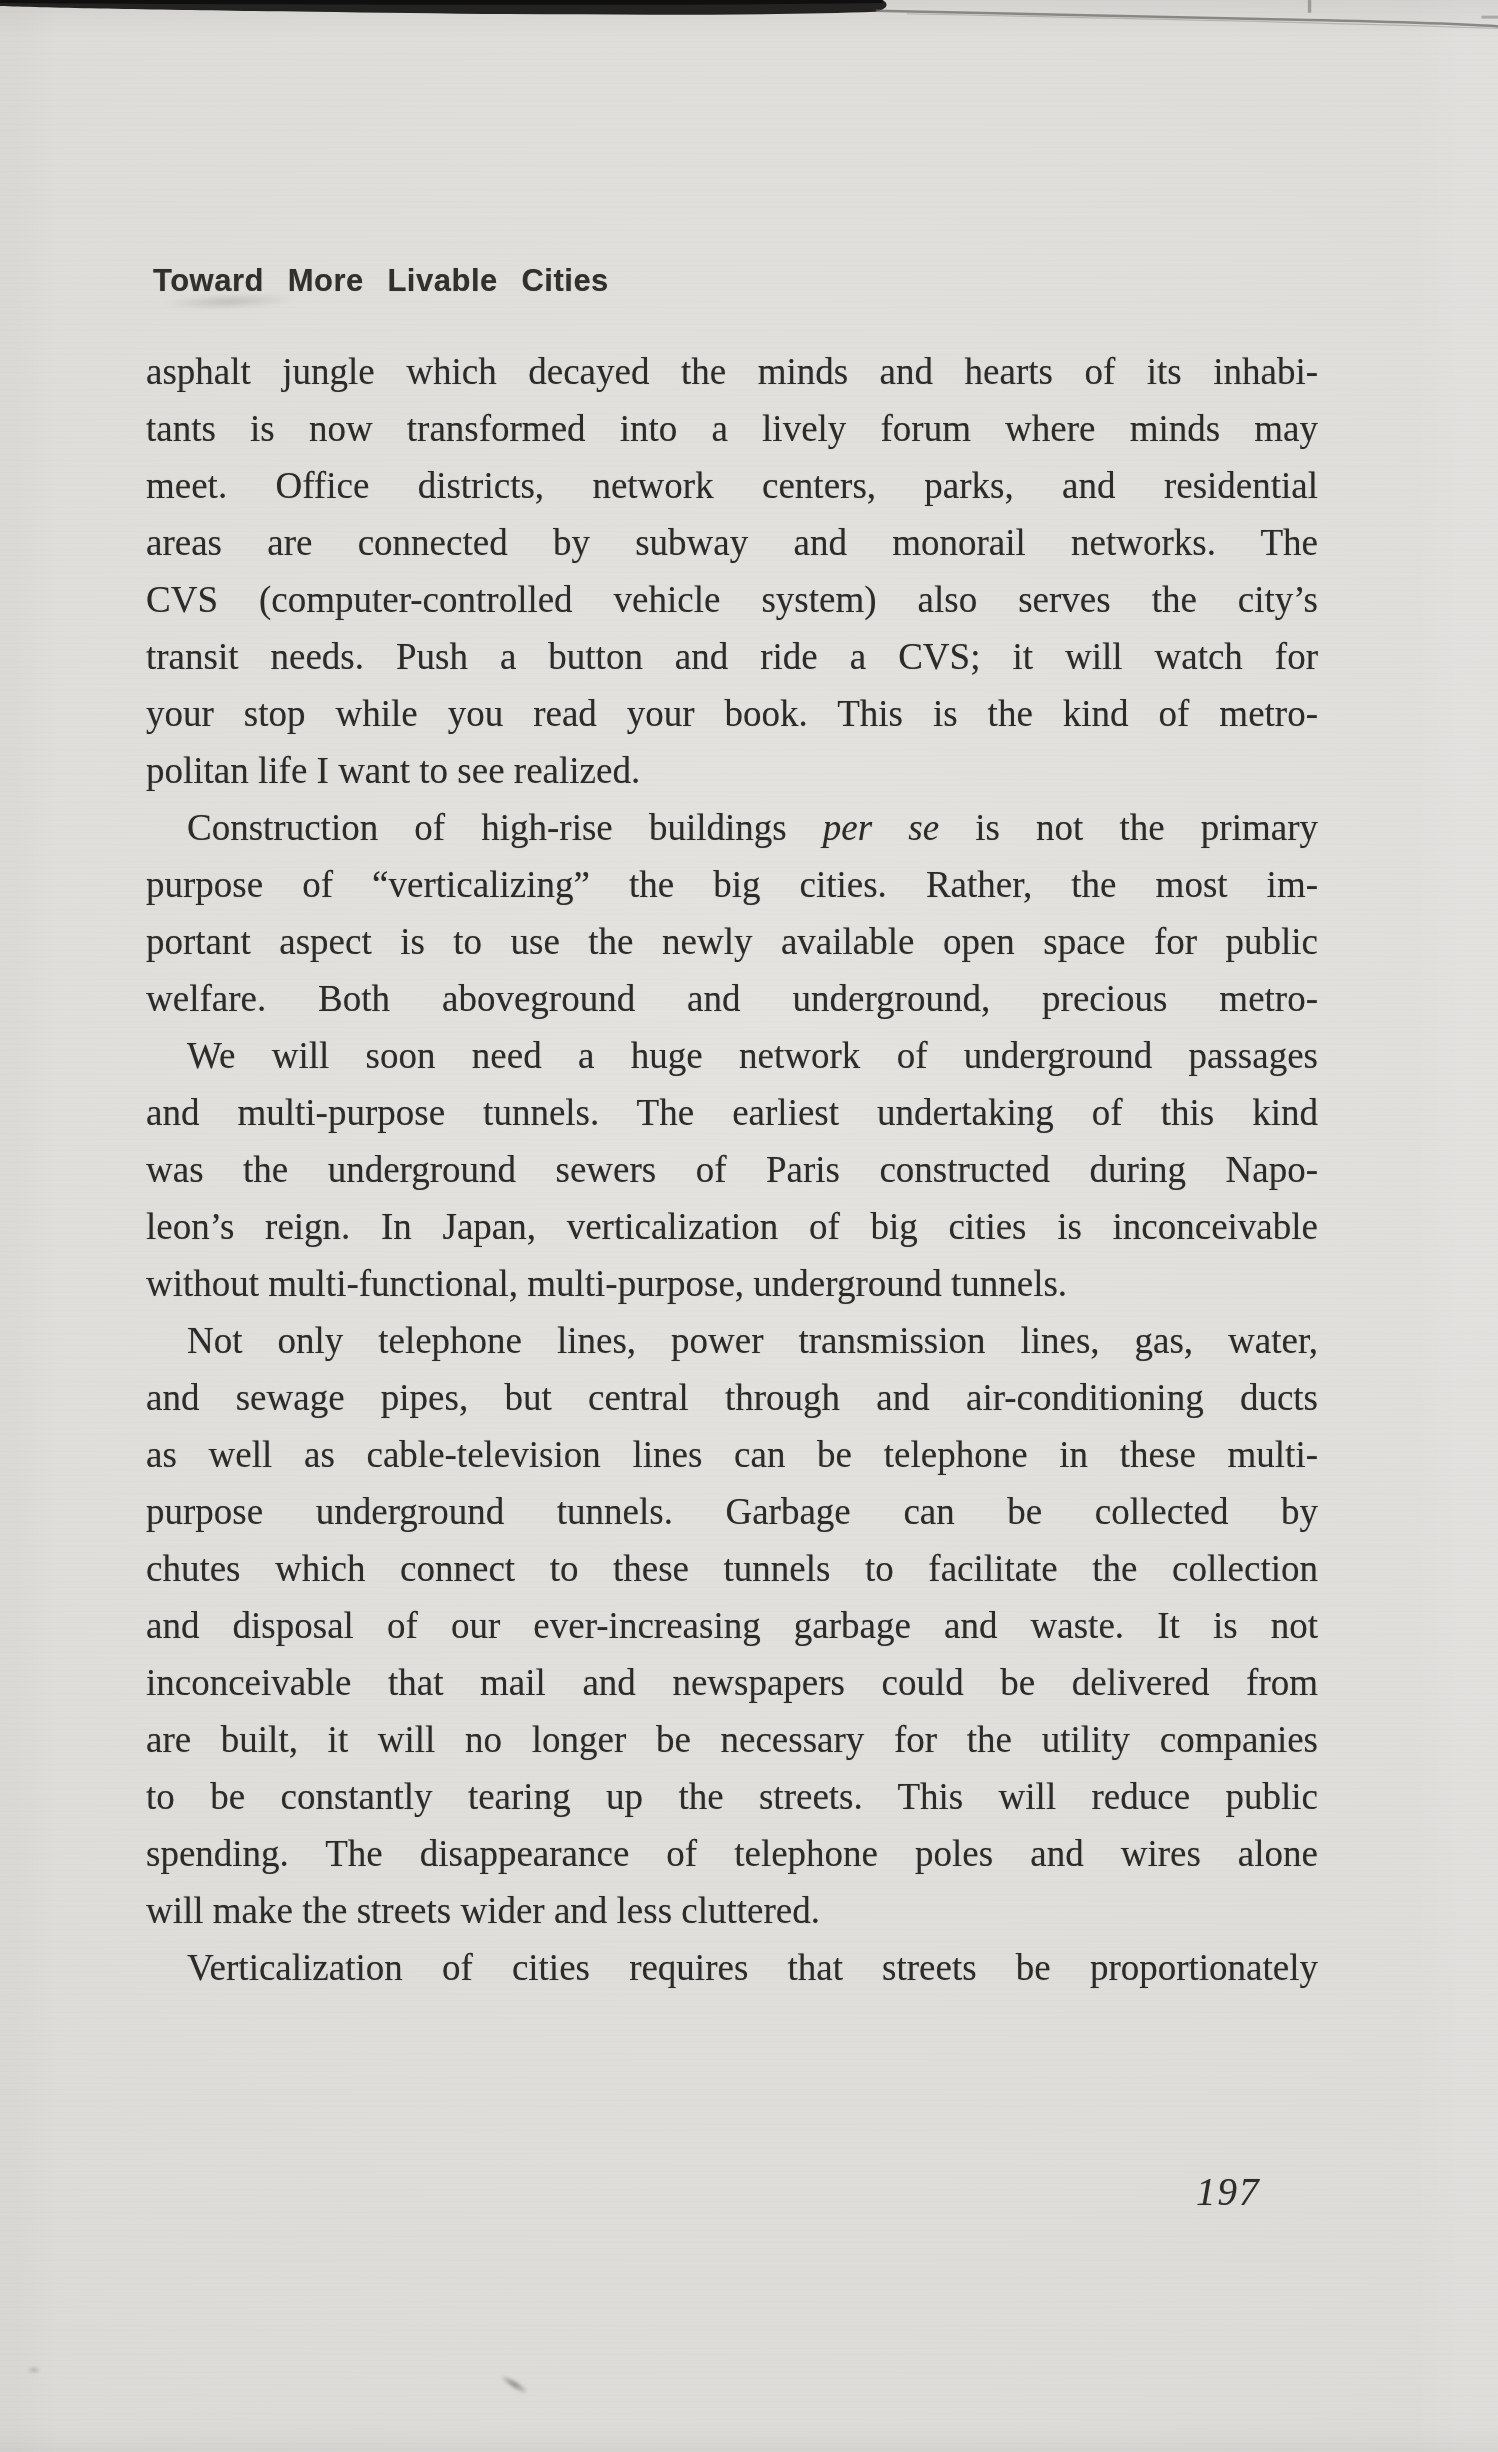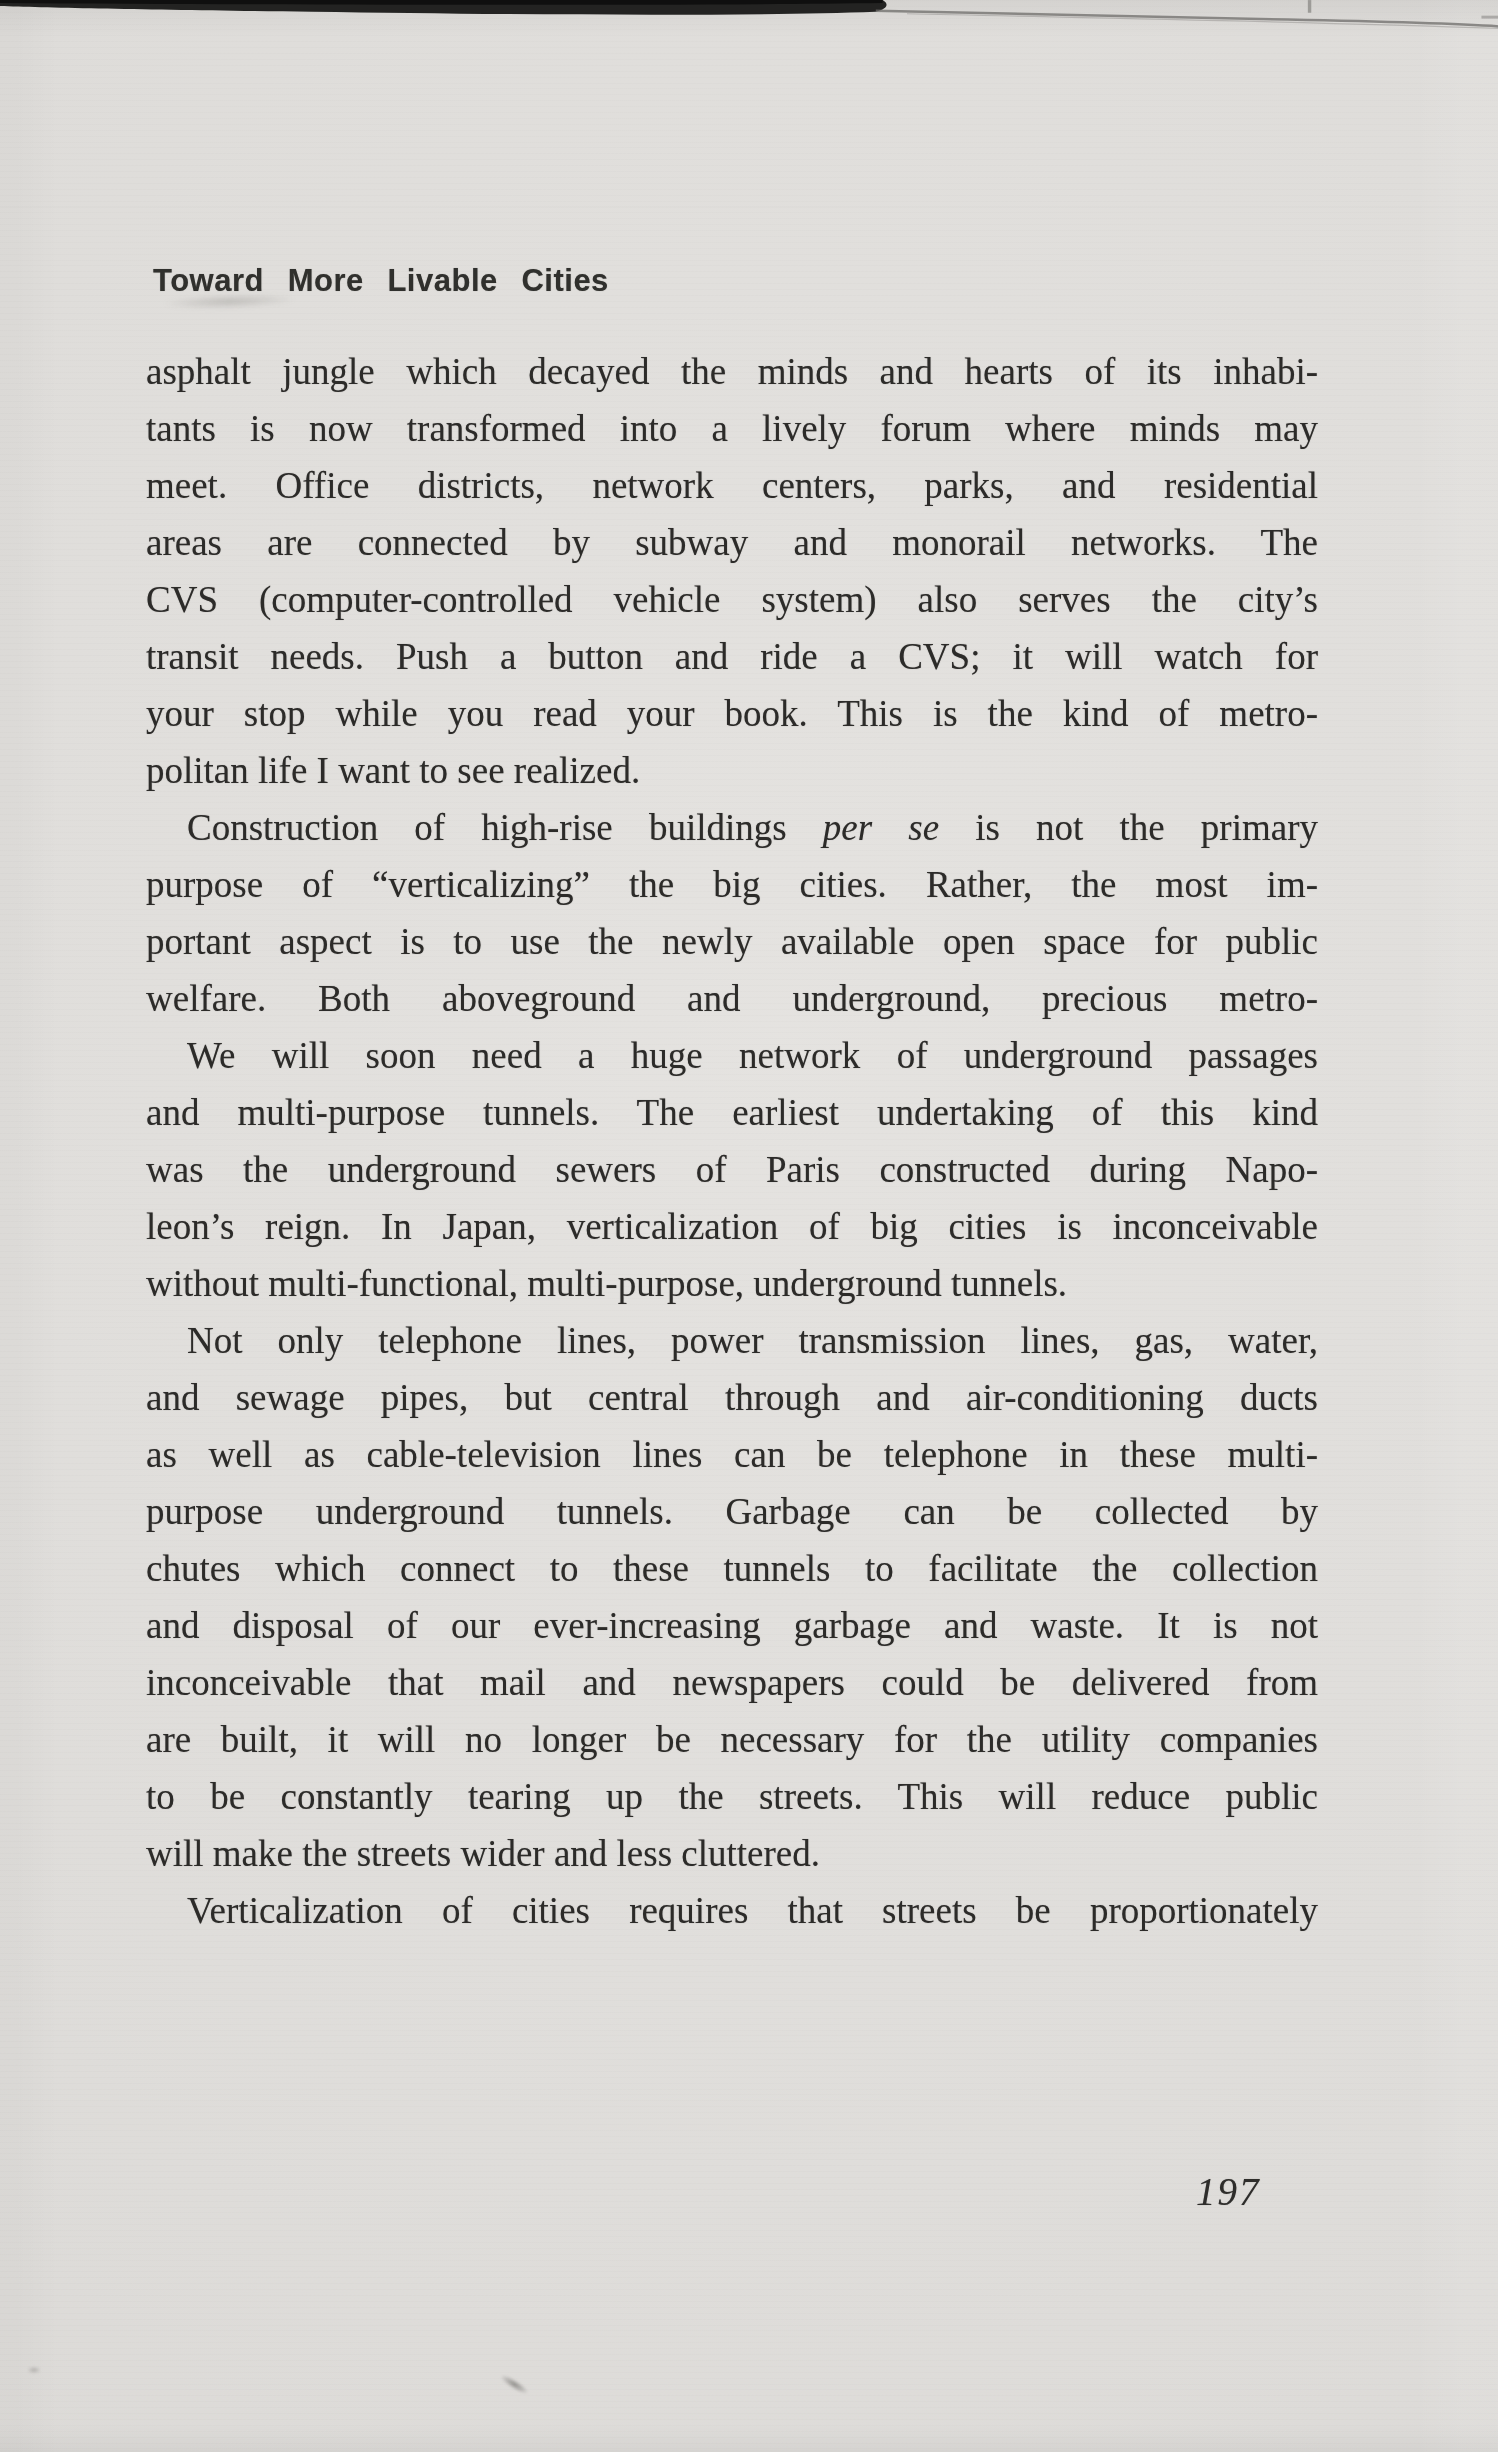--- a/index.html
+++ b/index.html
@@ -113,20 +113,21 @@
       <div class="para">
         <div class="line indent">Not only telephone lines, power transmission lines, gas, water,</div>
         <div class="line">and sewage pipes, but central through and air-conditioning ducts</div>
         <div class="line">as well as cable-television lines can be telephone in these multi-</div>
         <div class="line">purpose underground tunnels. Garbage can be collected by</div>
         <div class="line">chutes which connect to these tunnels to facilitate the collection</div>
         <div class="line">and disposal of our ever-increasing garbage and waste. It is not</div>
         <div class="line">inconceivable that mail and newspapers could be delivered from</div>
         <div class="line">are built, it will no longer be necessary for the utility companies</div>
         <div class="line">to be constantly tearing up the streets. This will reduce public</div>
+        <div class="line">spending. The disappearance of telephone poles and wires alone</div>
         <div class="line endline">will make the streets wider and less cluttered.</div>
       </div>
       <div class="para">
         <div class="line indent">Verticalization of cities requires that streets be proportionately</div>
       </div>
     </div>
 
   <div class="page-number">197</div>
 
   <div class="smudge smudge-bottom"></div>

